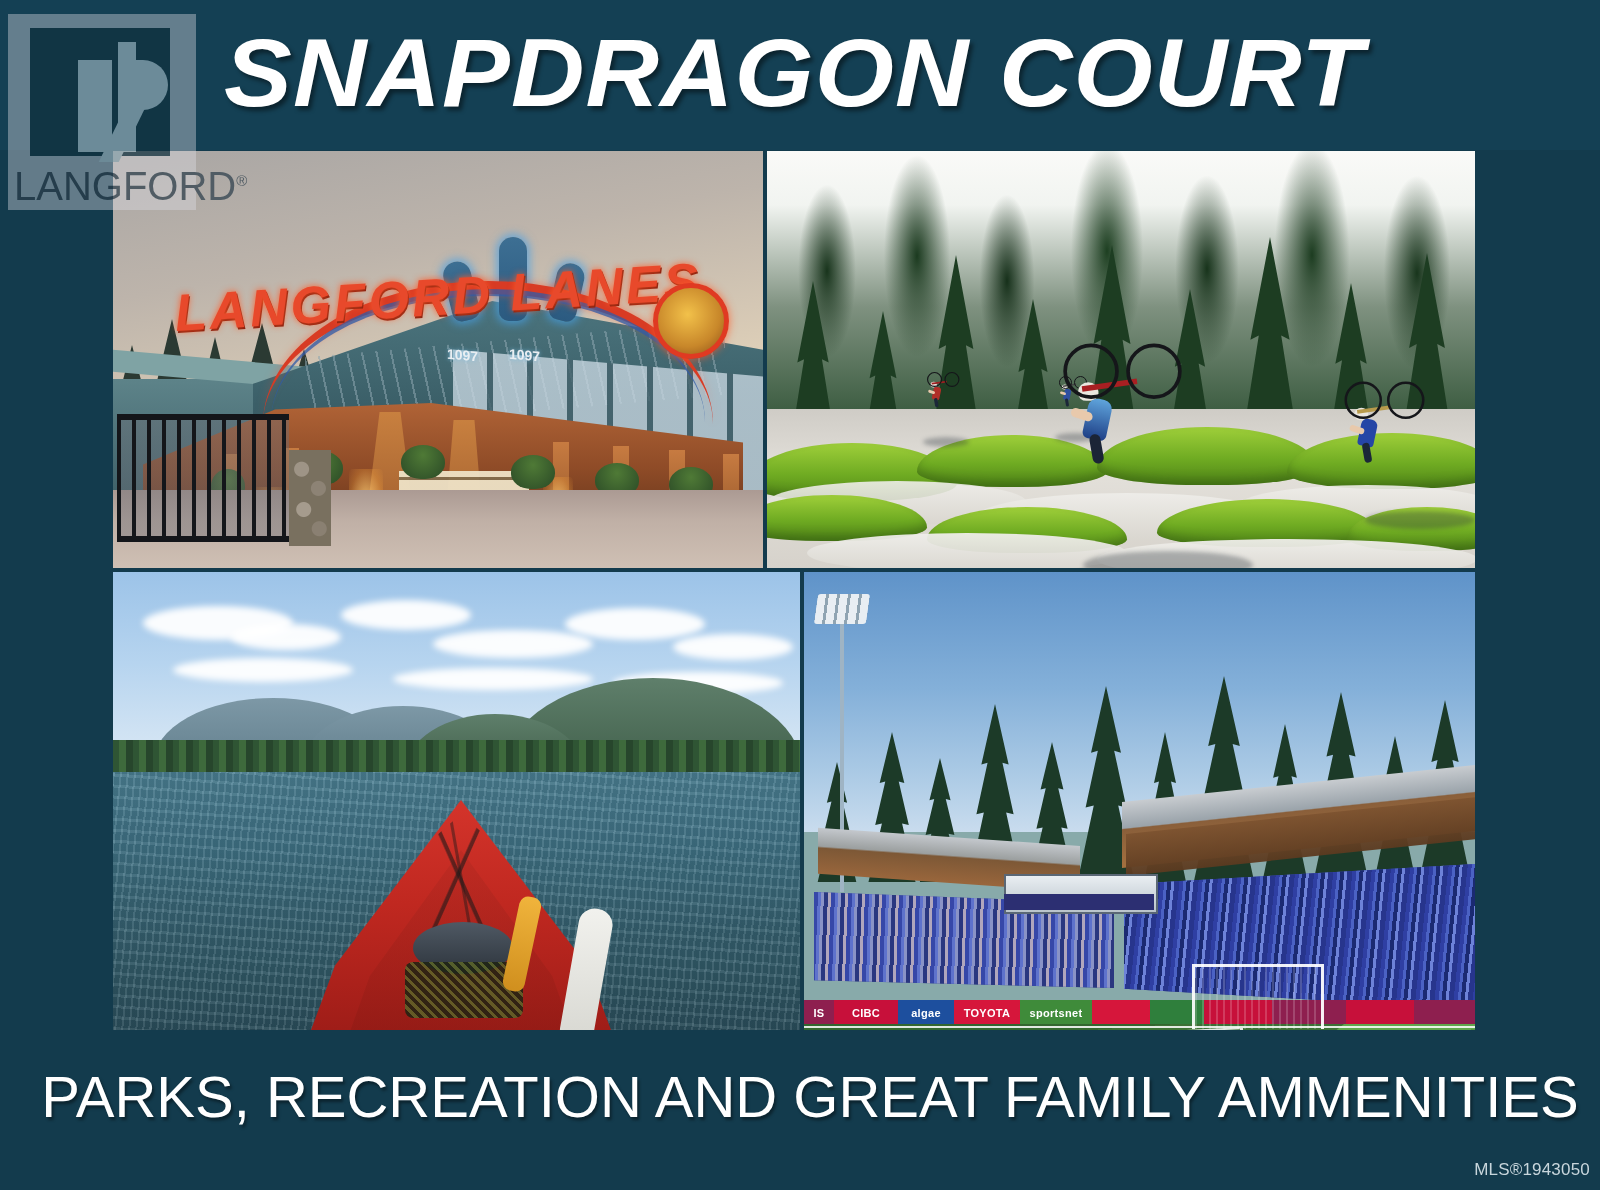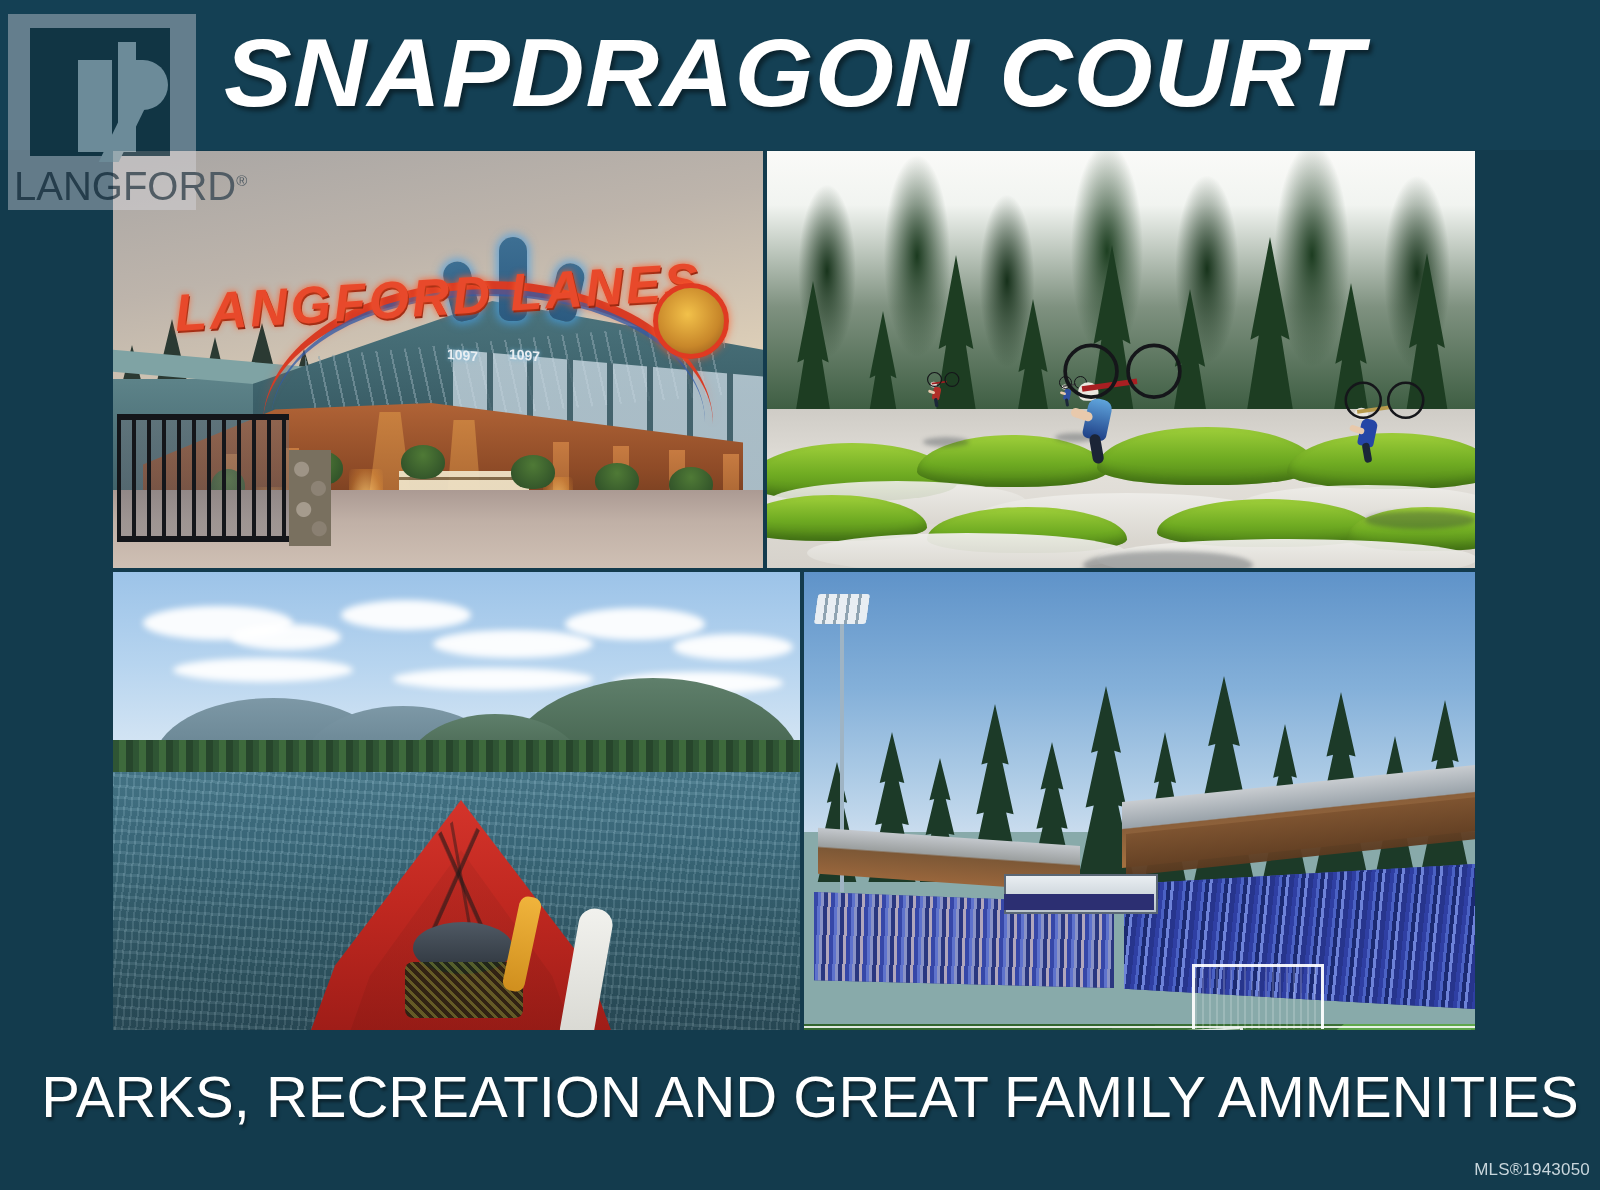--- a/index.html
+++ b/index.html
@@ -827,20 +827,33 @@
         <div class="st-roof-right"></div>
         <div class="st-roof-right-under"></div>
         <div class="st-crowd-right"></div>
 
         <div class="st-roof-left"></div>
         <div class="st-crowd-left"></div>
 
         <div class="st-press"></div>
         <div class="st-press-band"></div>
 
+        <div class="st-adboards">
+          <div class="st-ad" style="width:30px;background:#8e1f4f;">IS</div>
+          <div class="st-ad" style="width:64px;background:#c7103a;">CIBC</div>
+          <div class="st-ad" style="width:56px;background:#1d4f9e;">algae</div>
+          <div class="st-ad" style="width:66px;background:#d6163b;">TOYOTA</div>
+          <div class="st-ad" style="width:72px;background:#3f8b3a;">sportsnet</div>
+          <div class="st-ad" style="width:58px;background:#d6163b;"></div>
+          <div class="st-ad" style="width:54px;background:#2f7f3c;"></div>
+          <div class="st-ad" style="width:68px;background:#c7103a;"></div>
+          <div class="st-ad" style="width:74px;background:#8e1f4f;"></div>
+          <div class="st-ad" style="width:68px;background:#c7103a;"></div>
+          <div class="st-ad" style="width:61px;background:#8e1f4f;"></div>
+        </div>
 
         <div class="st-pitch"></div>
         <div class="st-pitch-shadow"></div>
 
         <div class="st-goal"></div>
         <div class="st-line" style="left:0; top:454px; width:671px; height:2px;"></div>
         <div class="st-line" style="left:176px; top:462px; width:260px; height:2px; transform:rotate(-3deg);"></div>
 
         <div class="st-line" style="left:436px; top:456px; width:3px; height:66px;"></div>
 

